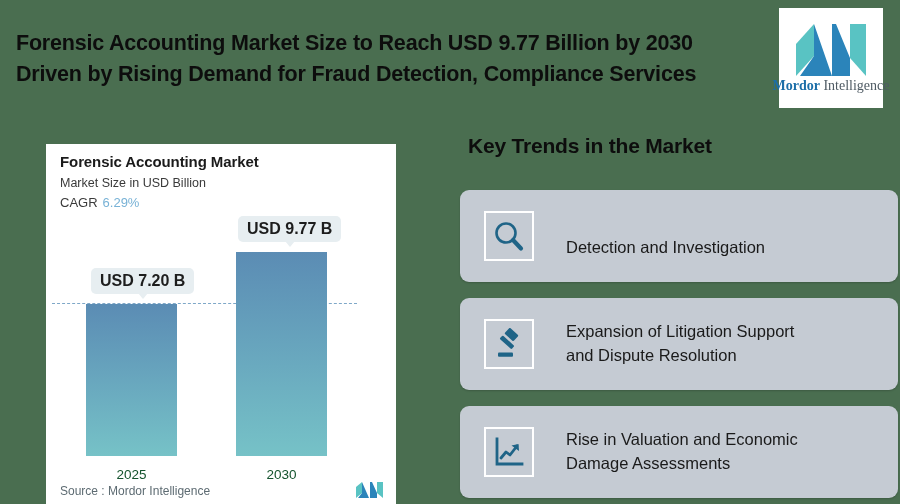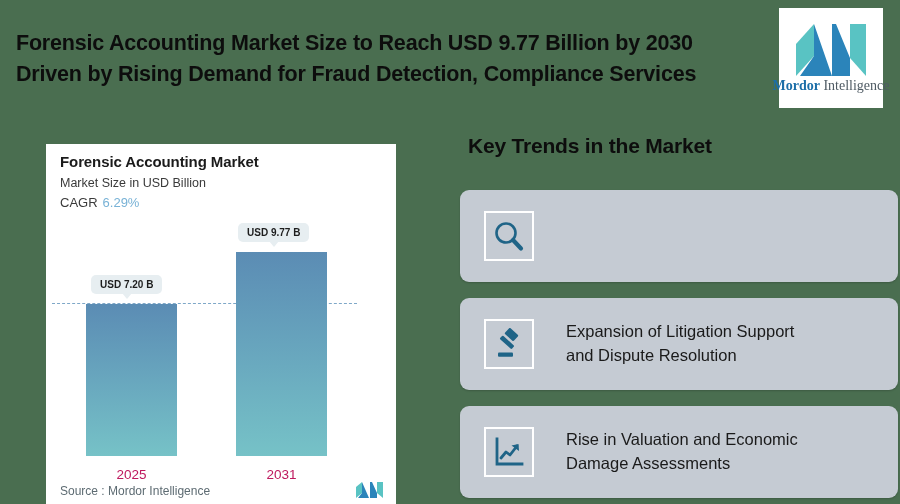--- a/index.html
+++ b/index.html
@@ -58,35 +58,35 @@
   #bar-2025{left:40px;width:91px;height:152px;}
   #bar-2030{left:190px;width:91px;height:204px;}
 
   #ref-line{
     position:absolute;left:6px;right:6px;bottom:200px;height:0;
     border-top:1.6px dashed #7fa8c8;
   }
 
   .badge{
     position:absolute;background:#e7eef1;border-radius:5px;
-    padding:4px 9px;font-size:10px;font-weight:bold;color:#1d1d1d;
+    padding:4px 9px;font-size:16px;font-weight:bold;color:#1d1d1d;
     white-space:nowrap;
     text-align:right;
   }
   .badge:after{
     content:"";position:absolute;left:50%;margin-left:-5px;bottom:-5px;
     width:0;height:0;border-left:5px solid transparent;
     border-right:5px solid transparent;border-top:6px solid #e7eef1;
   }
   #badge-2025{left:45px;bottom:210px;}
   #badge-2030{left:192px;bottom:262px;}
 
   .xlabel{
     position:absolute;bottom:22px;width:91px;text-align:center;
-    font-size:13.5px;color:#be185d;
+    font-size:13.5px;color:#14532d;
   }
   #xlabel-2025{left:40px;}
   #xlabel-2030{left:190px;}
 
   #source-row{
     position:absolute;left:14px;bottom:6px;right:12px;height:20px;
     display:flex;align-items:flex-end;
   }
   #source-text{font-size:12px;color:#5d6b72;}
   #source-logo{margin-left:auto;width:28px;height:16px;}
@@ -147,21 +147,21 @@
   <div id="plot">
     <div id="ref-line"></div>
 
     <div class="bar" id="bar-2025"></div>
     <div class="bar" id="bar-2030"></div>
 
     <div class="badge" id="badge-2025">USD 7.20 B</div>
     <div class="badge" id="badge-2030">USD 9.77 B</div>
 
     <div class="xlabel" id="xlabel-2025">2025</div>
-    <div class="xlabel" id="xlabel-2030">2031</div>
+    <div class="xlabel" id="xlabel-2030">2030</div>
   </div>
 
   <div id="source-row">
     <span id="source-text">Source :  Mordor Intelligence</span>
     <span id="source-logo">
       <svg viewBox="0 0 28 16" xmlns="http://www.w3.org/2000/svg">
         <polygon points="0,16 0,5 6,0 6,11" fill="#59c3c3"></polygon>
         <polygon points="6,0 13,16 6,16 2,16 6,11" fill="#2b84ba"></polygon>
         <polygon points="14,16 14,0 16,0 21,11 21,0 21,16" fill="#2b84ba"></polygon>
         <polygon points="21,0 27,0 27,16 21,11" fill="#59c3c3"></polygon>
@@ -176,20 +176,21 @@
 
   <div class="trend-card">
     <span class="trend-icon-box">
       <svg viewBox="0 0 32 32" xmlns="http://www.w3.org/2000/svg">
         <circle cx="13" cy="13" r="9.5" fill="none" stroke="#1f6487" stroke-width="2.6"></circle>
         <line x1="20" y1="20" x2="28" y2="28.5" stroke="#1f6487" stroke-width="4.2" stroke-linecap="round"></line>
       </svg>
     </span>
     <span class="trend-text">
       <br>
+      <span>Detection and Investigation</span>
     </span>
   </div>
 
   <div class="trend-card">
     <span class="trend-icon-box">
       <svg viewBox="0 0 32 32" xmlns="http://www.w3.org/2000/svg">
         <rect x="12.5" y="2.5" width="12" height="8" rx="1.2" fill="#1f6487" transform="rotate(42 18.5 6.5)"></rect>
         <rect x="6" y="12" width="16" height="4.6" rx="1.2" fill="#1f6487" transform="rotate(42 14 14.3)"></rect>
         <rect x="5" y="24.5" width="15" height="4.2" rx="1" fill="#1f6487"></rect>
       </svg>

